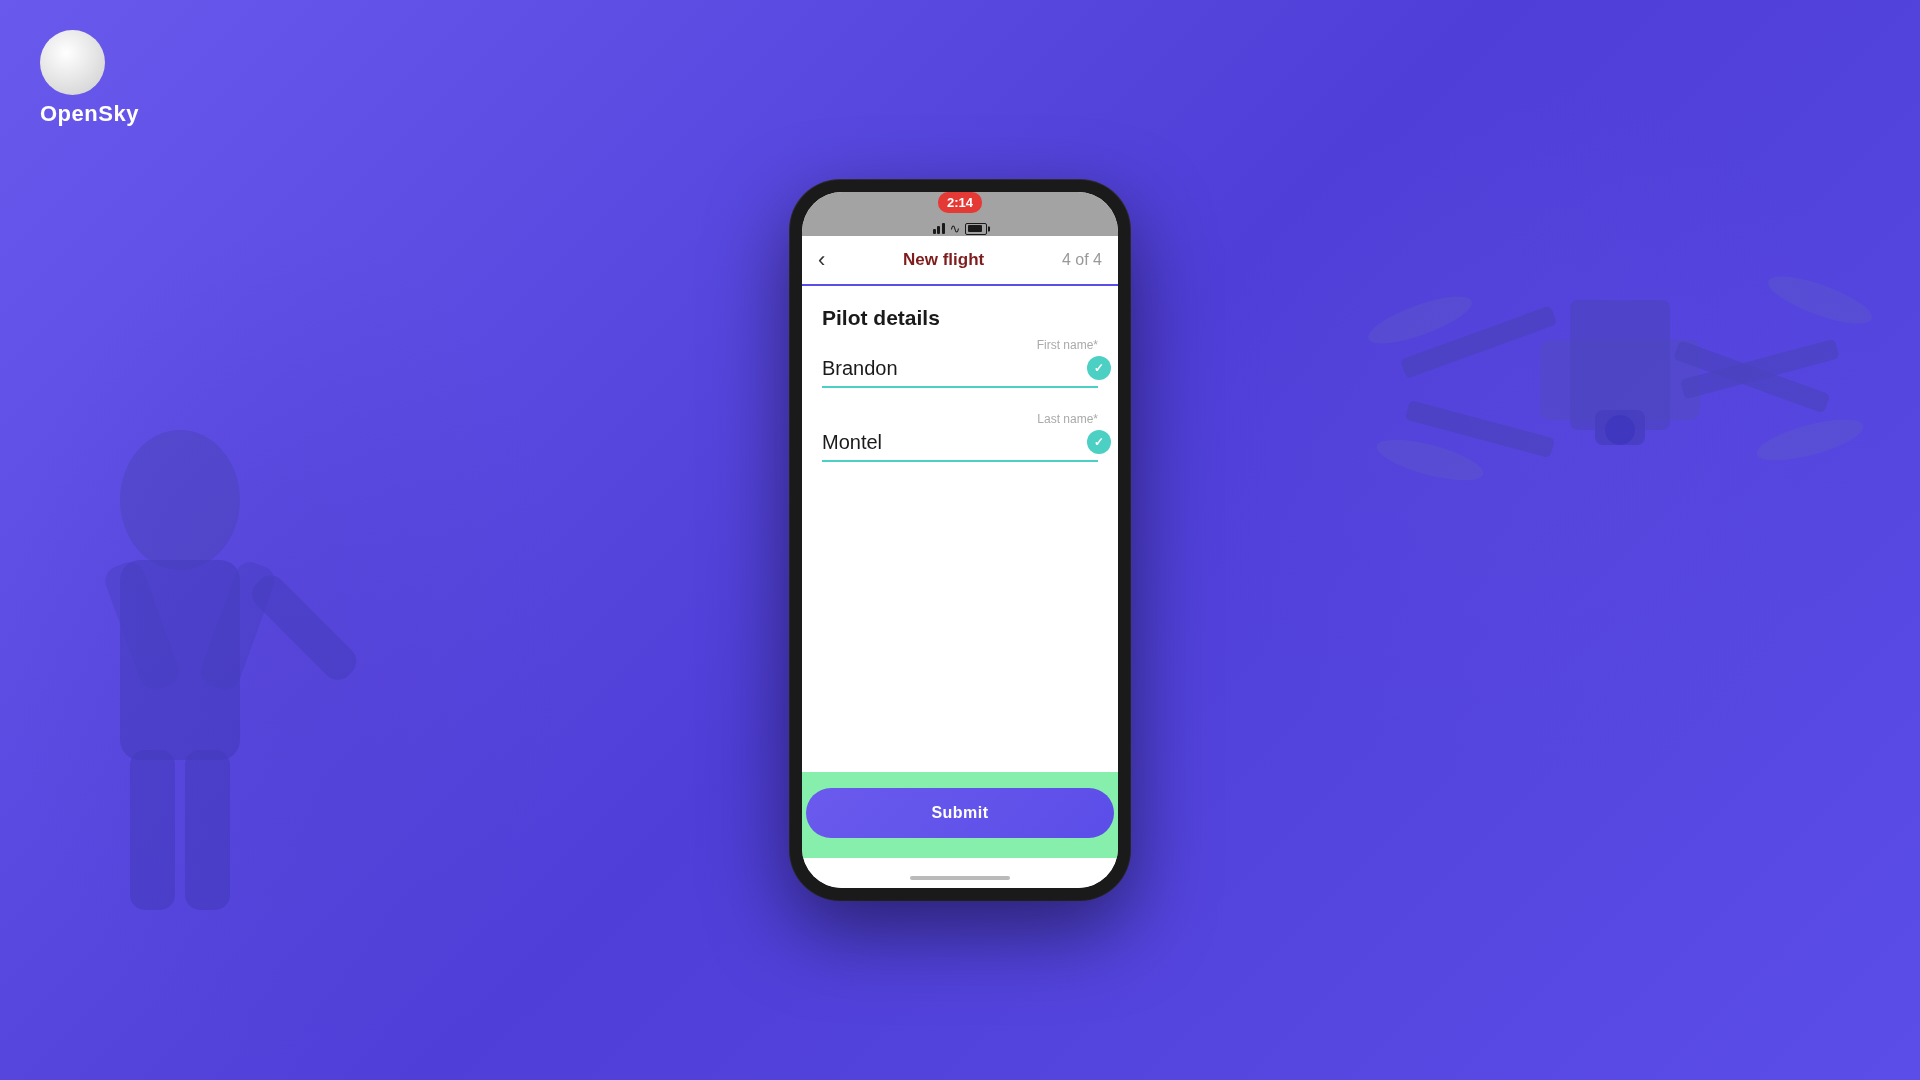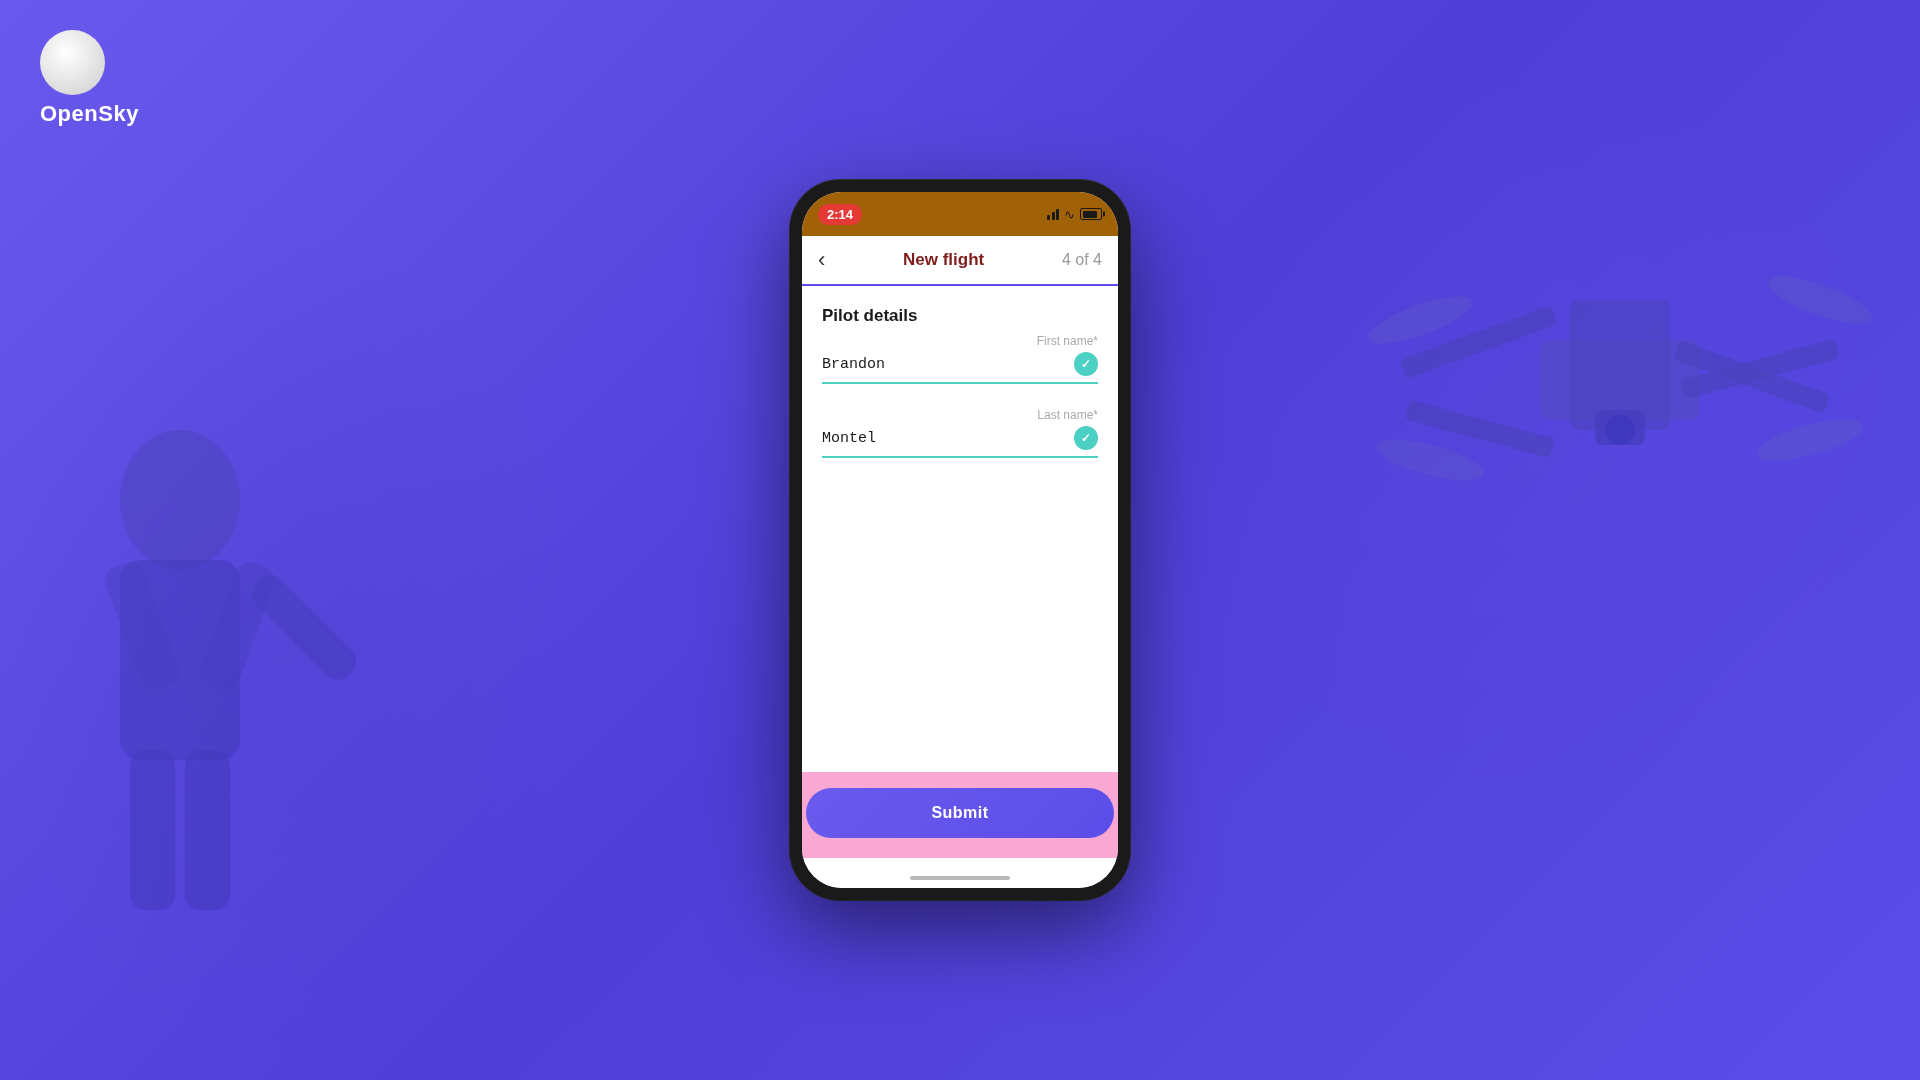--- a/index.html
+++ b/index.html
@@ -83,27 +83,28 @@
       background: #f7f7f7;
       border-radius: 40px;
       overflow: hidden;
       position: relative;
       display: flex;
       flex-direction: column;
     }
 
     
     .status-bar {
-      background: #a16207;
+      background: #a3a3a3;
       height: 44px;
       display: flex;
       align-items: center;
       justify-content: space-between;
       padding: 0 16px;
       flex-shrink: 0;
+      flex-direction: column;
     }
 
     .status-time {
       background: #e53935;
       color: white;
       font-size: 13px;
       font-weight: 700;
       padding: 3px 9px;
       border-radius: 10px;
     }
@@ -197,21 +198,21 @@
 
     
     .form-content {
       background: white;
       flex: 1;
       padding: 20px 20px 0;
       overflow-y: auto;
     }
 
     .section-title {
-      font-size: 17px;
+      font-size: 21px;
       font-weight: 700;
       color: #1a1a1a;
       margin-bottom: 8px;
     }
 
     .section-desc {
       font-size: 13px;
       color: #999;
       line-height: 1.4;
       margin-bottom: 20px;
@@ -230,26 +231,26 @@
 
     .field-input-row {
       display: flex;
       align-items: center;
       border-bottom: 2px solid #4dd0c4;
       padding-bottom: 6px;
     }
 
     .field-input {
       flex: 1;
-      font-size: 15px;
+      font-size: 20px;
       color: #1a1a1a;
       border: none;
       outline: none;
       background: transparent;
-      font-family: Liberation Mono, monospace;
+      font-family: Liberation Sans, sans-serif;
     }
 
     .check-icon {
       width: 24px;
       height: 24px;
       background: #4dd0c4;
       border-radius: 50%;
       display: flex;
       align-items: center;
       justify-content: center;
@@ -258,21 +259,21 @@
 
     .check-icon::after {
       content: '✓';
       color: white;
       font-size: 12px;
       font-weight: 700;
     }
 
     
     .bottom-area {
-      background: #f9a8d4;
+      background: #86efac;
       padding: 16px 4px 20px;
       flex-shrink: 0;
     }
 
     .submit-btn {
       width: 100%;
       padding: 16px;
       background: linear-gradient(135deg, #6a5aed, #5b4de8);
       border: none;
       border-radius: 30px;

